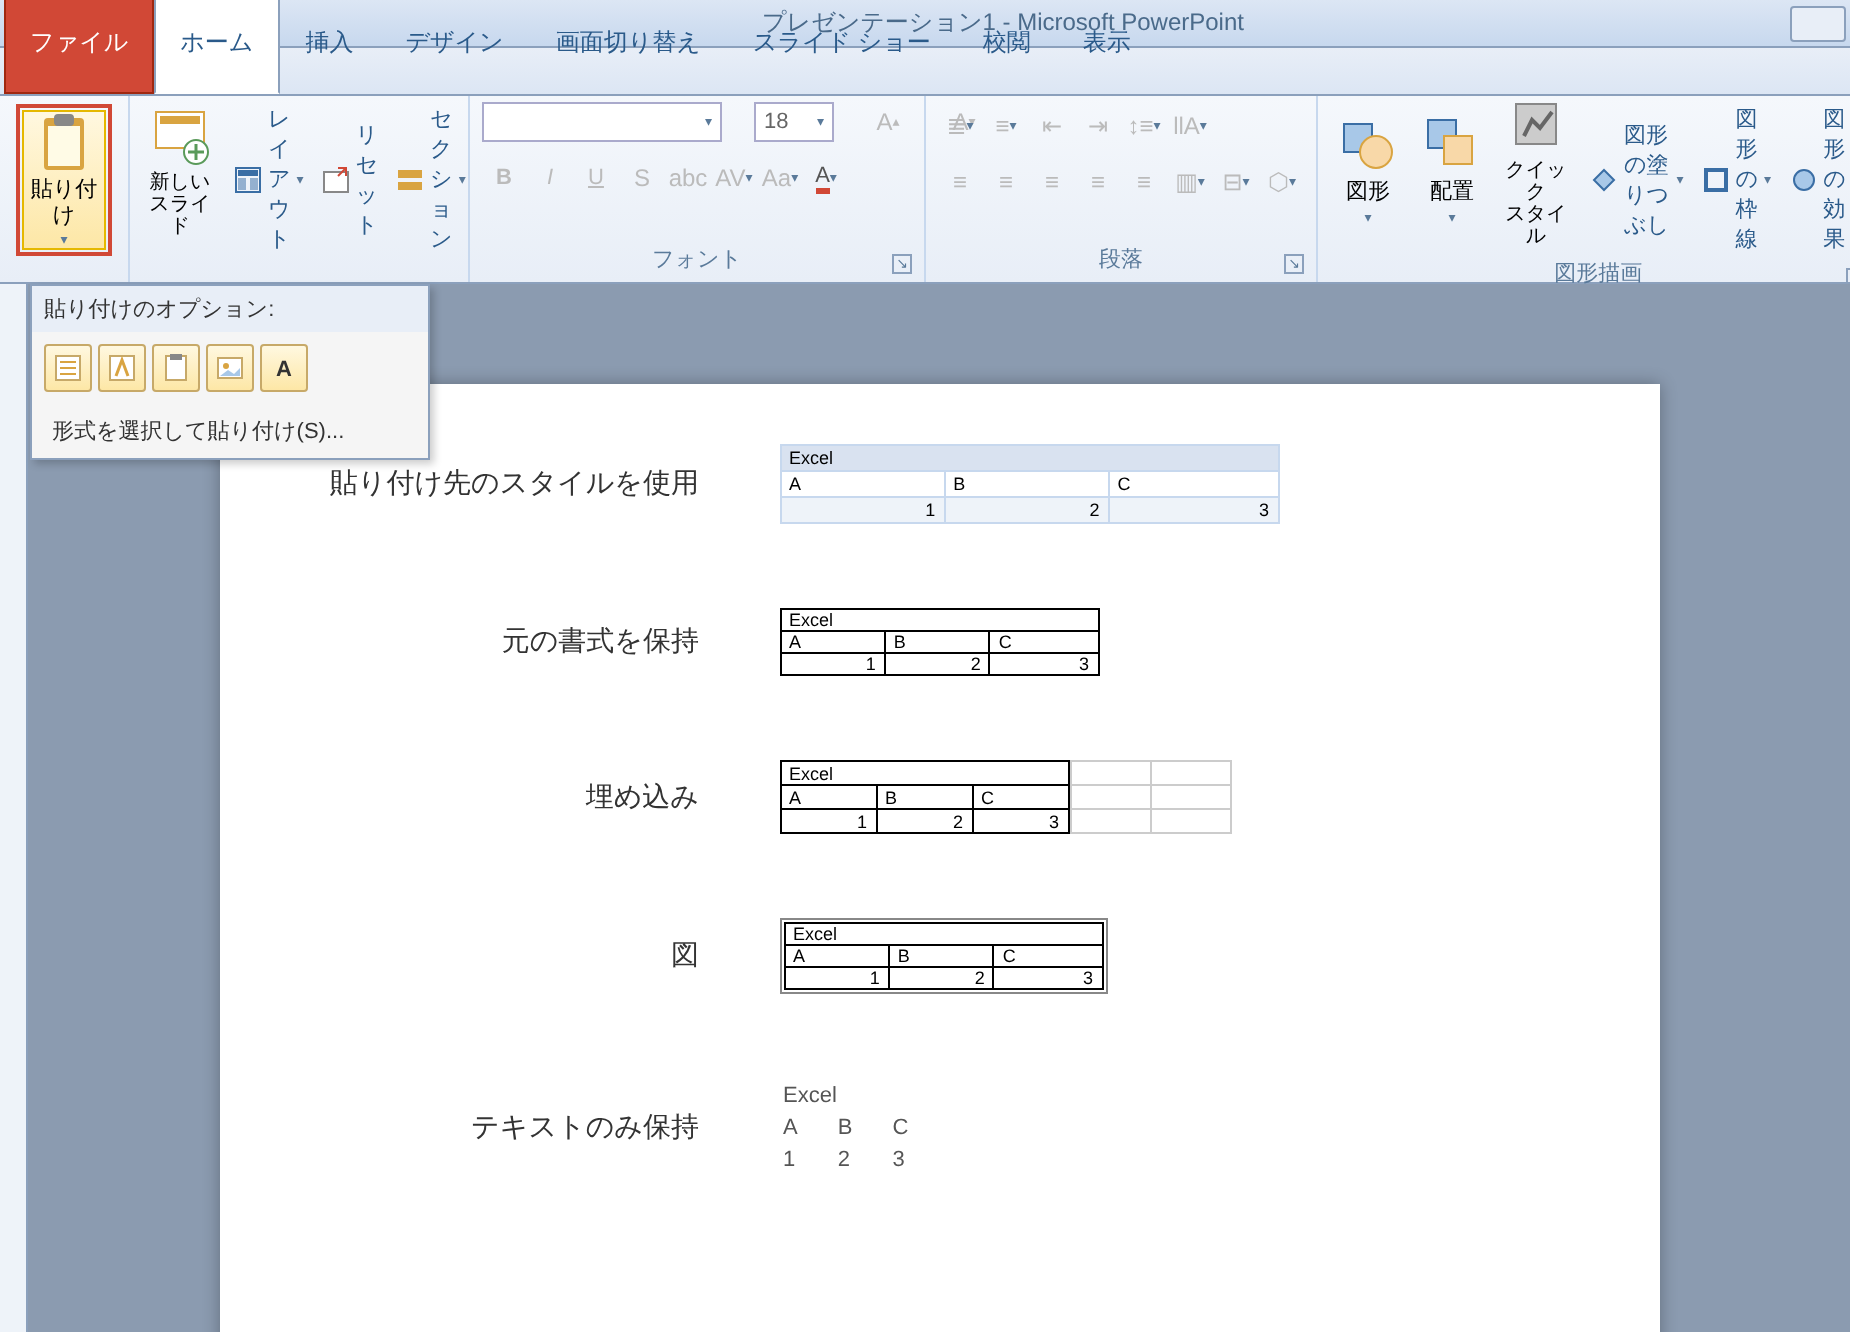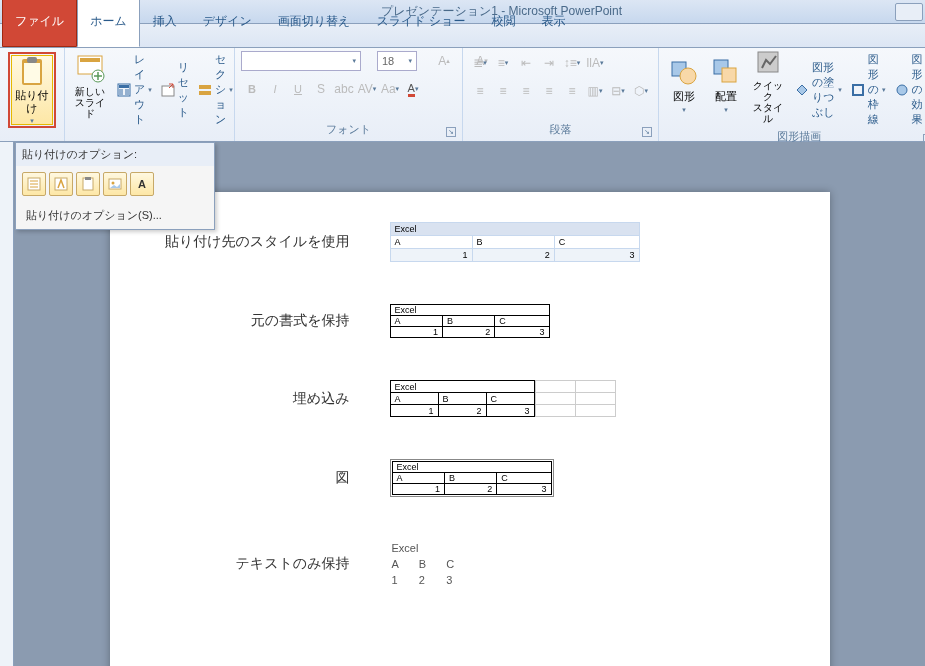--- a/index.html
+++ b/index.html
@@ -351,21 +351,21 @@
           <circle cx="6" cy="7" r="1.5" fill="#d9a441"></circle>
           <path d="M3 12 L7 9 L10 11 L13 8 L13 12 Z" fill="#a8c8e8"></path>
         </svg>
       </div>
     <div class="paste-opt">
         <svg width="16" height="16">
           <text x="4" y="12" font-size="12" font-weight="bold" fill="#333">A</text>
         </svg>
       </div>
   </div>
-  <div class="special">貼り付けのオプション(S)...</div>
+  <div class="special">形式を選択して貼り付け(S)...</div>
 </div>
 
 <div class="workspace">
   <div class="thumb-pane"></div>
   <div class="slide-area">
     <div class="slide">
 
       <div class="example">
         <div class="label">貼り付け先のスタイルを使用</div>
         <table class="t1 tbl">

